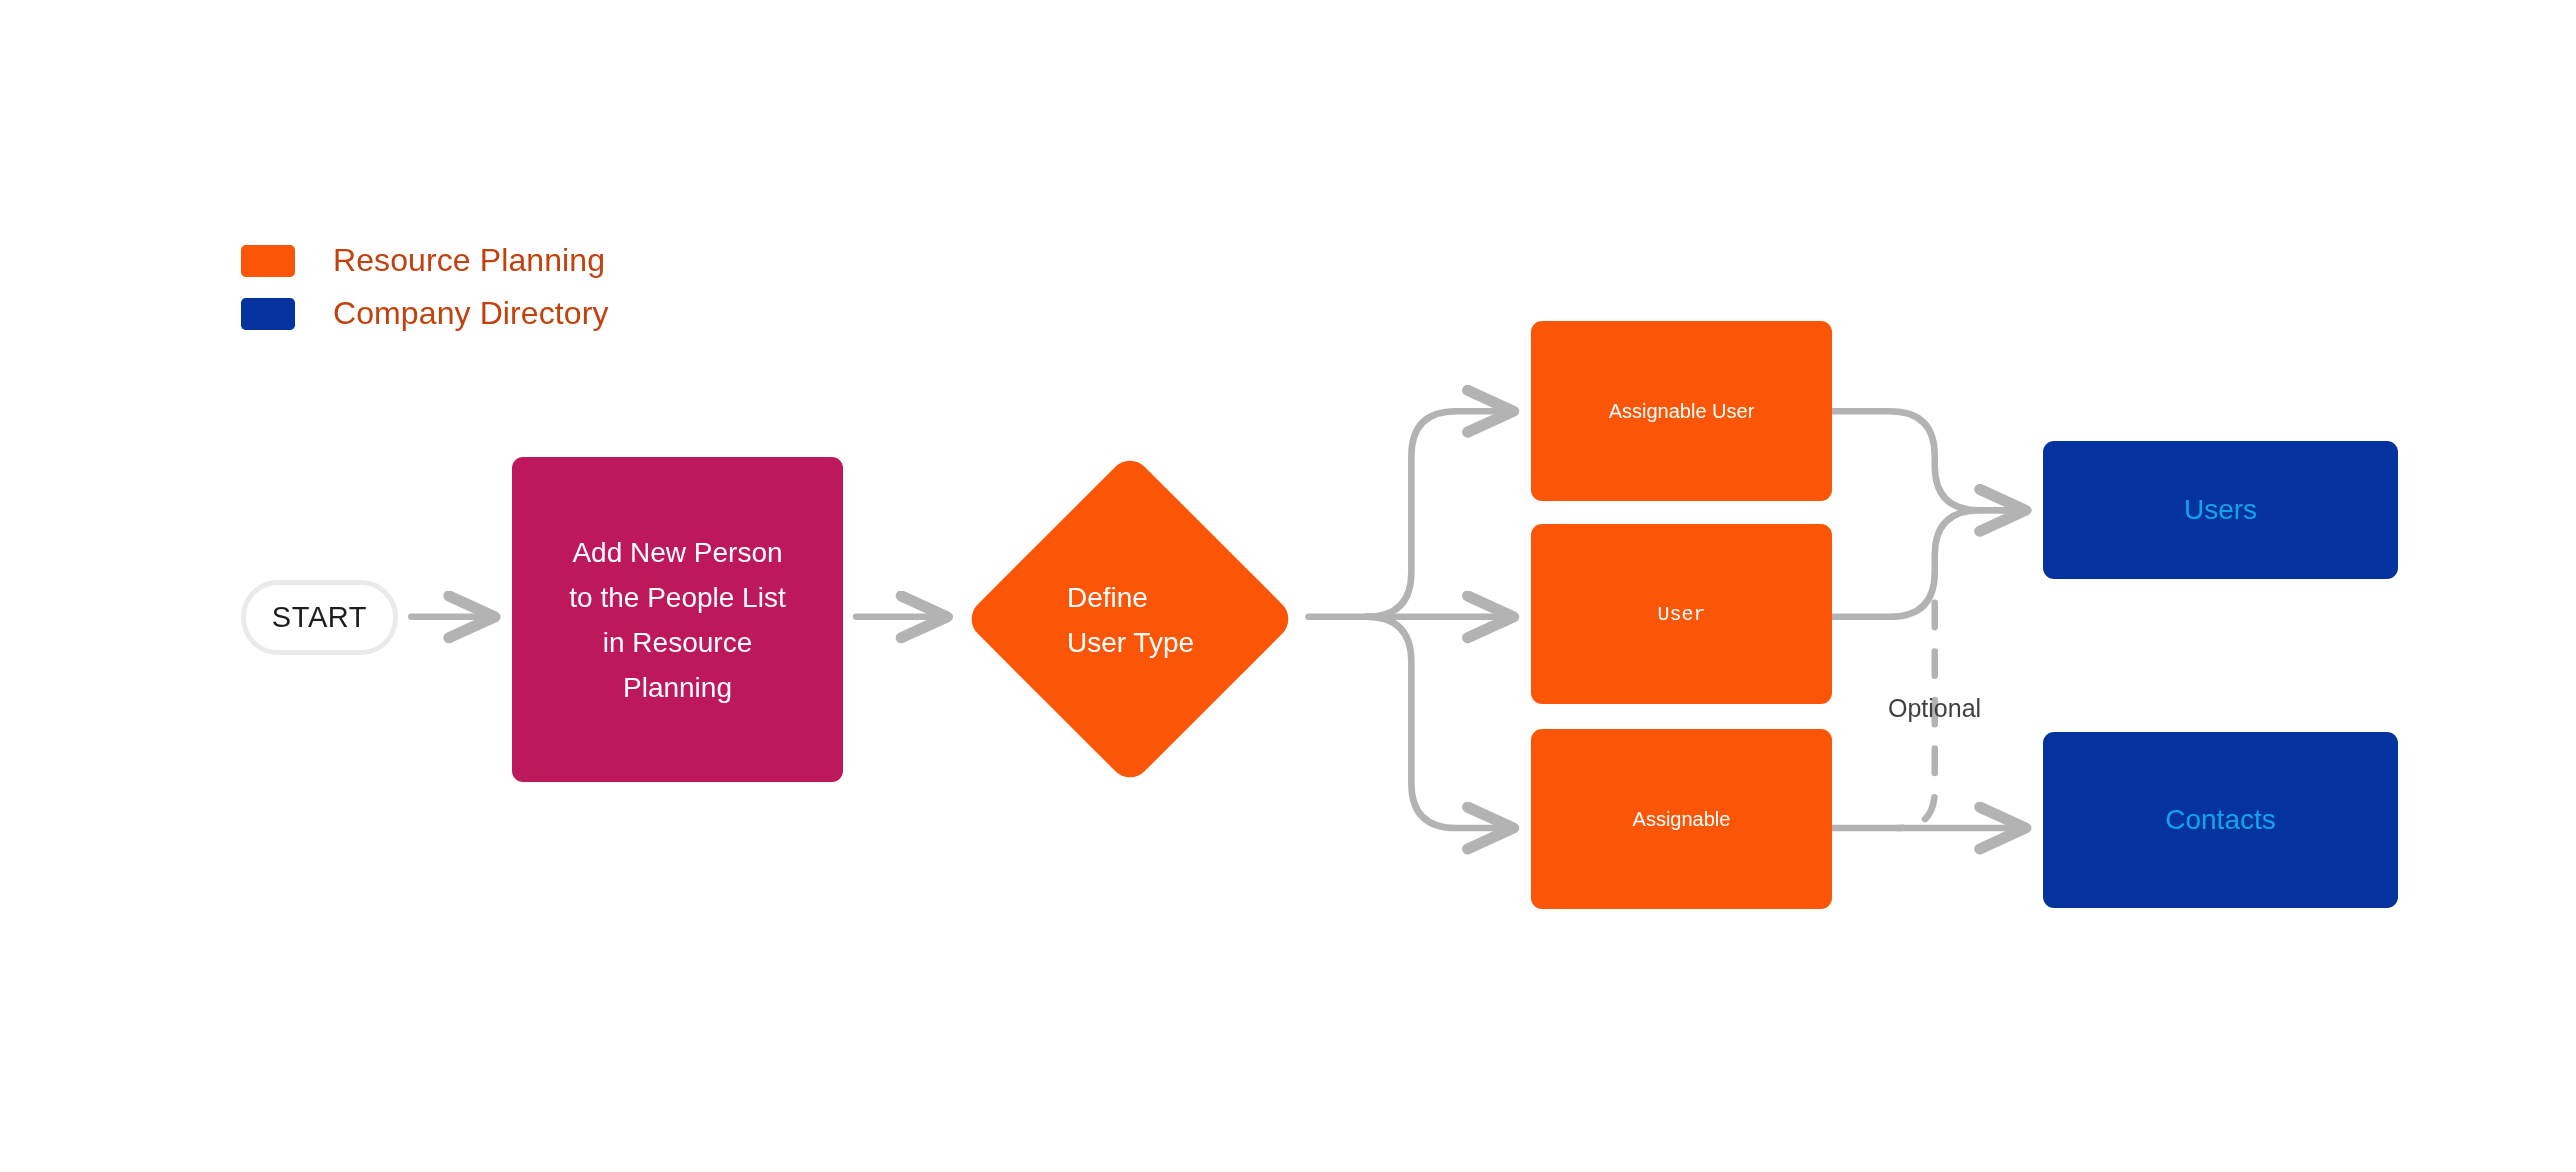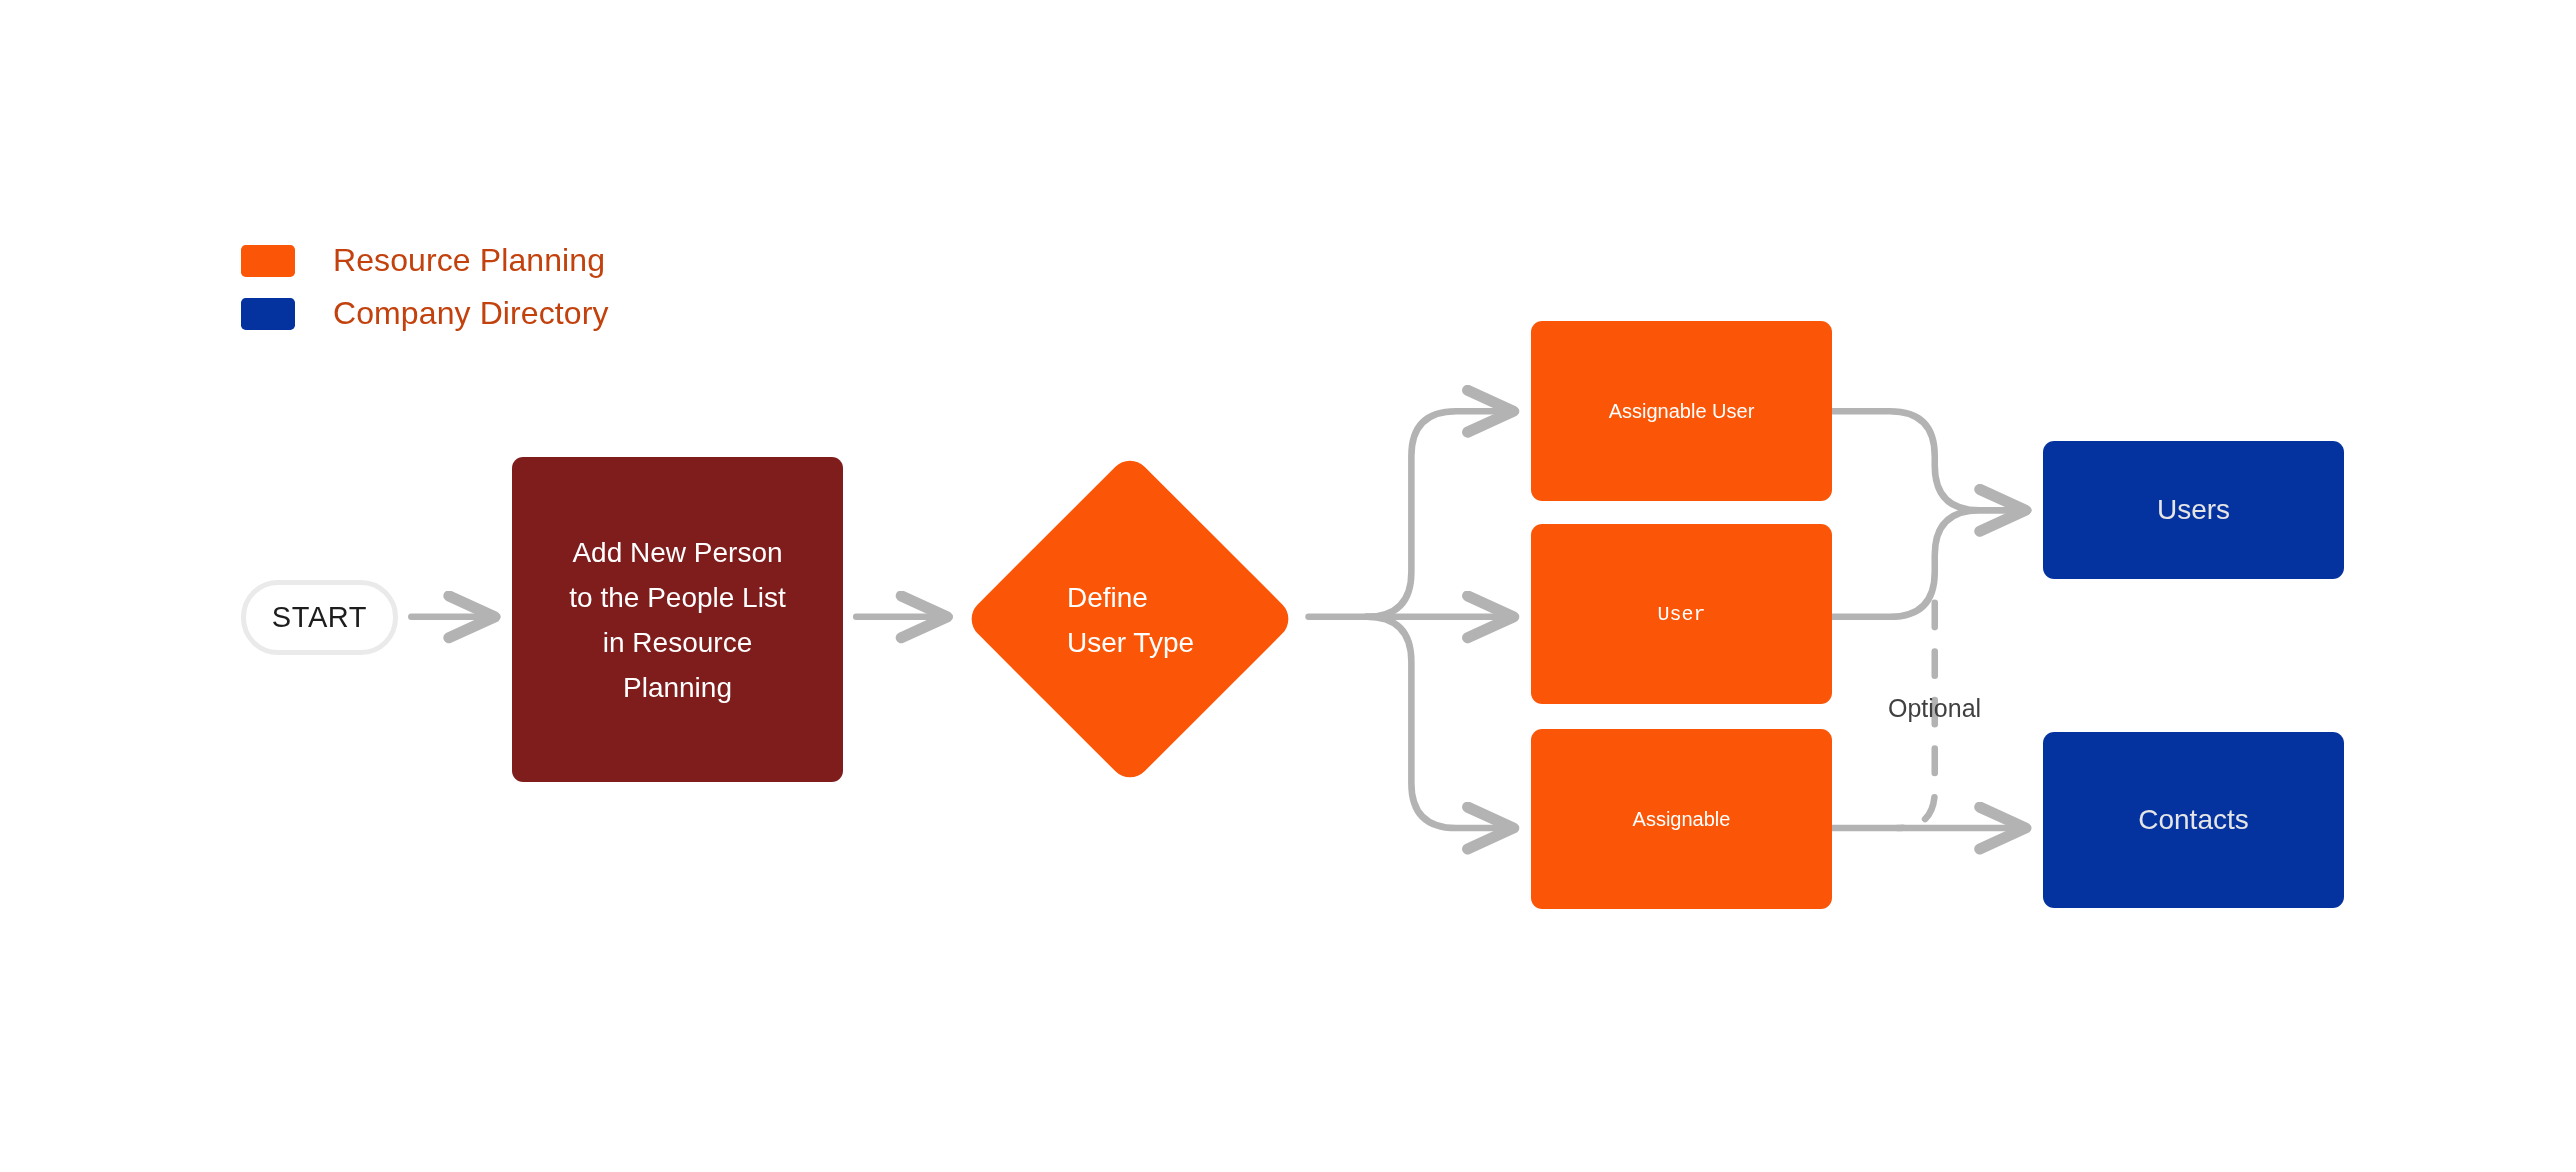--- a/index.html
+++ b/index.html
@@ -68,21 +68,21 @@
     color: #1d1d1d;
     letter-spacing: 0.6px;
   }
 
   #add-person-node {
     left: 512px;
     top: 457px;
     width: 331px;
     height: 325px;
     border-radius: 11.2px;
-    background: #7f1d1d;
+    background: #be185d;
     color: #ffffff;
     font-size: 28px;
     line-height: 45px;
     padding: 0 17px;
   }
 
   
   #define-user-type-wrap {
     position: absolute;
     left: 964px;
@@ -119,25 +119,25 @@
     font-size: 20px;
     left: 1531px;
     width: 301px;
   }
   #assignable-user-node { top: 321px; height: 180px; }
   #user-node          { top: 524px; height: 180px; font-family: Liberation Mono, monospace; }
   #assignable-node    { top: 729px; height: 180px; }
 
   .blue-box {
     background: #0433A0;
-    color: #e5e5e5;
+    color: #0ea5e9;
     border-radius: 11.2px;
     font-size: 28px;
     left: 2043px;
-    width: 301px;
+    width: 355px;
   }
   #users-node    { top: 441px; height: 138px; }
   #contacts-node { top: 732px; height: 176px; }
 
   #optional-label {
     position: absolute;
     left: 1888px;
     top: 694px;
     font-size: 25px;
     color: #404040;

